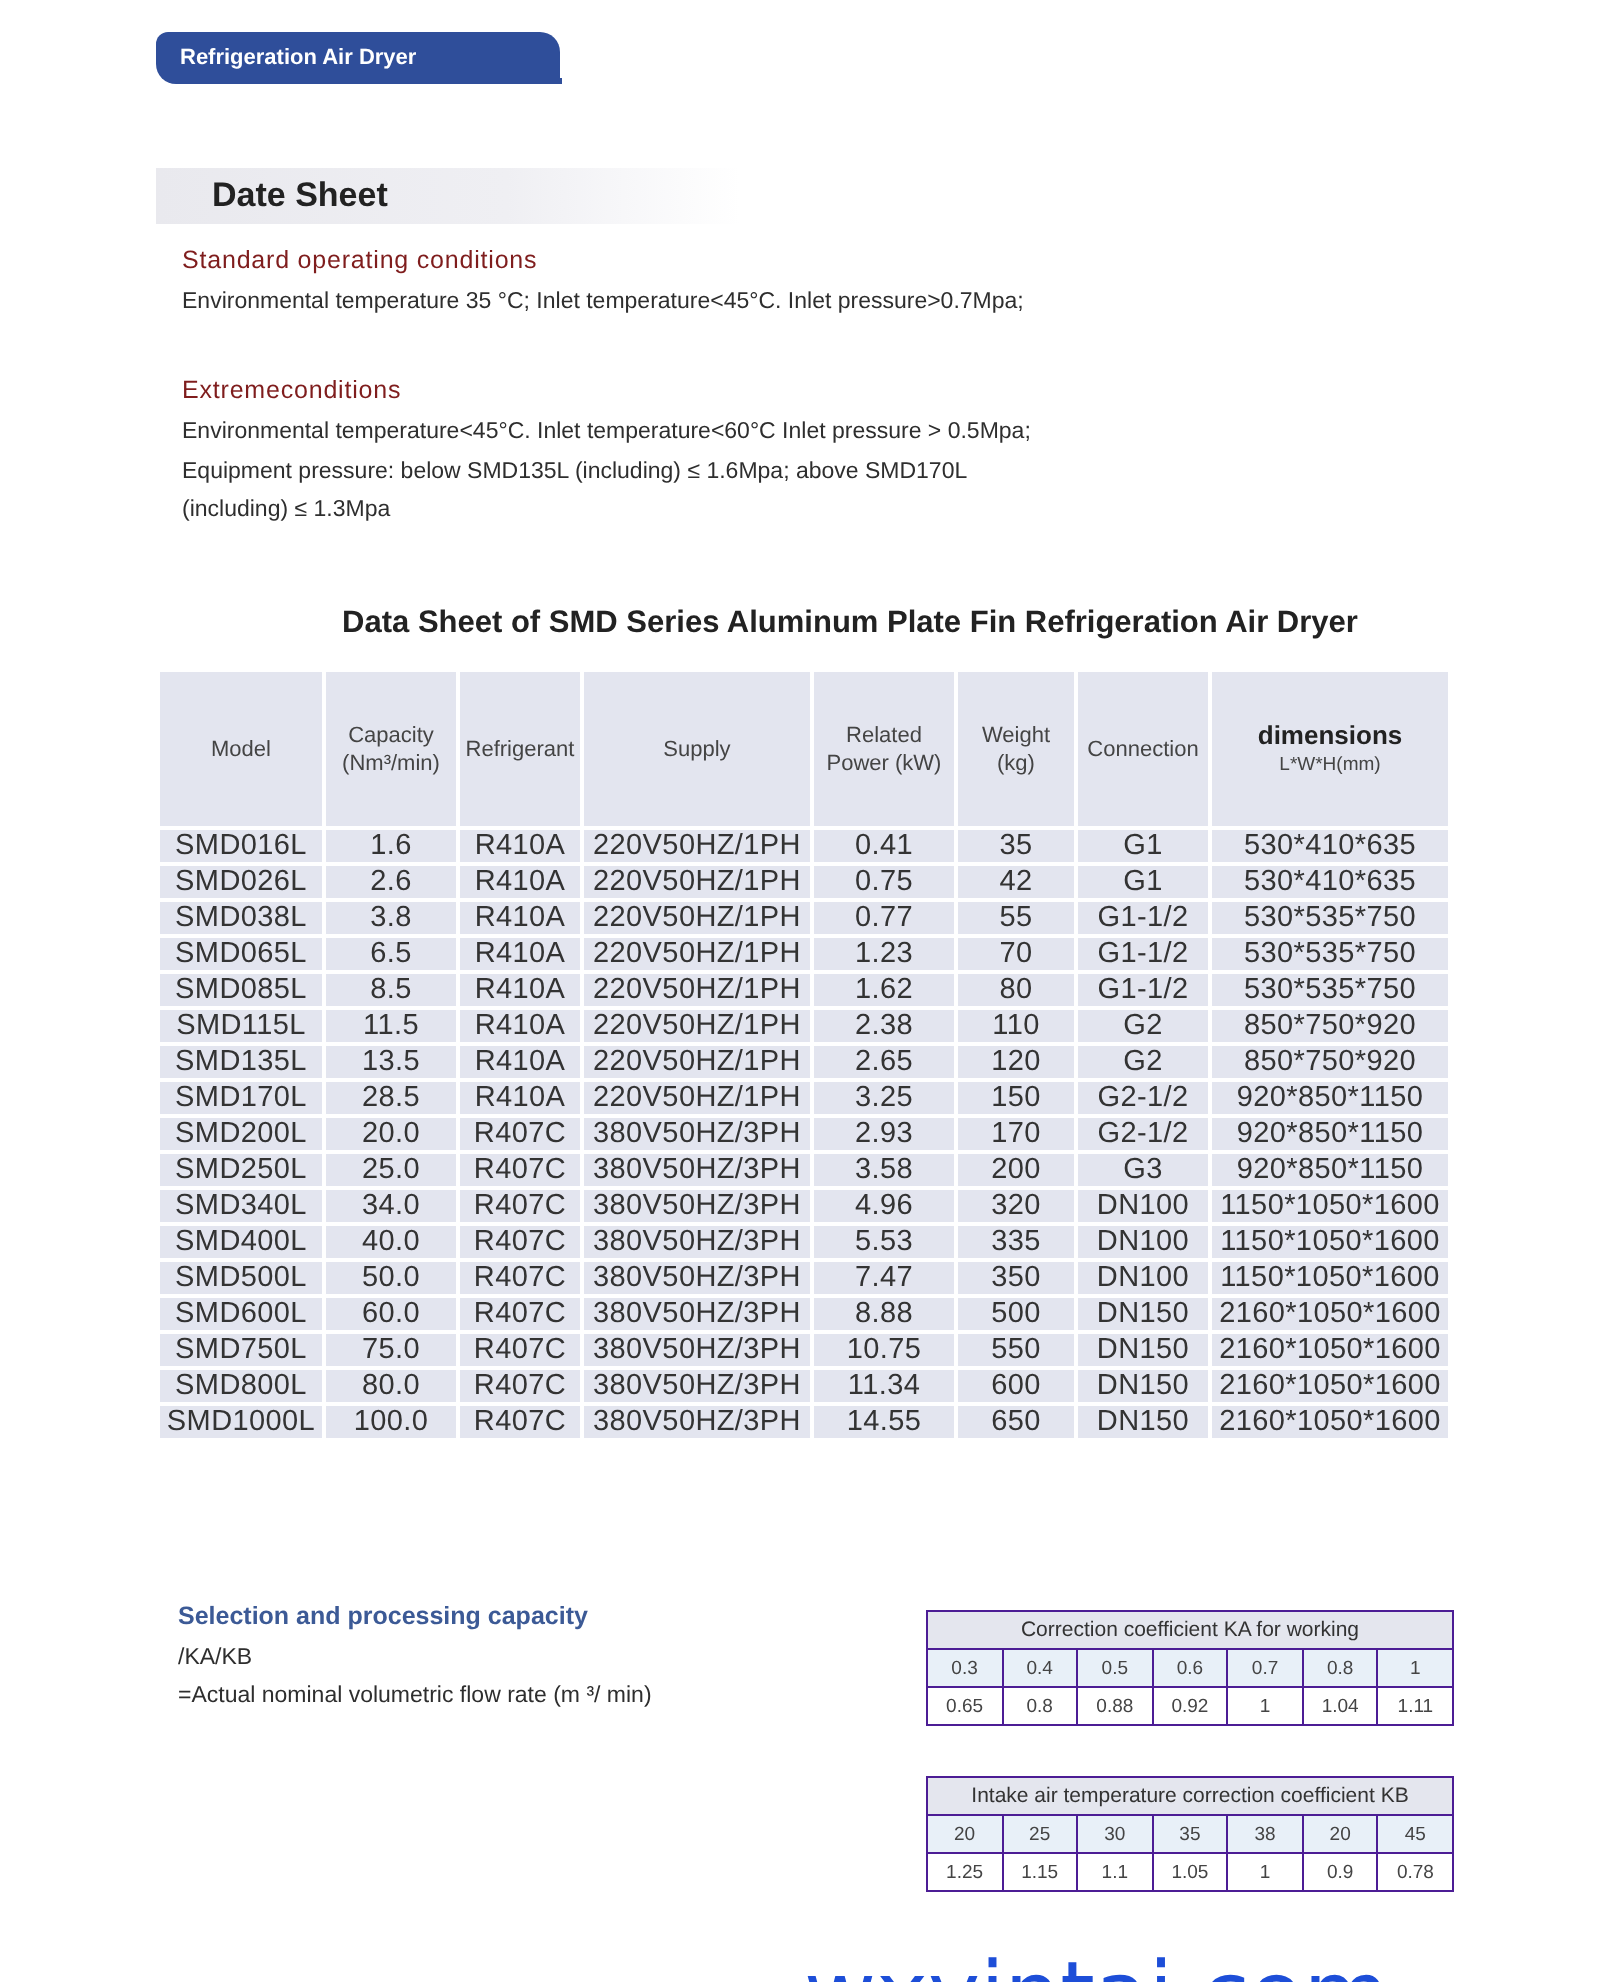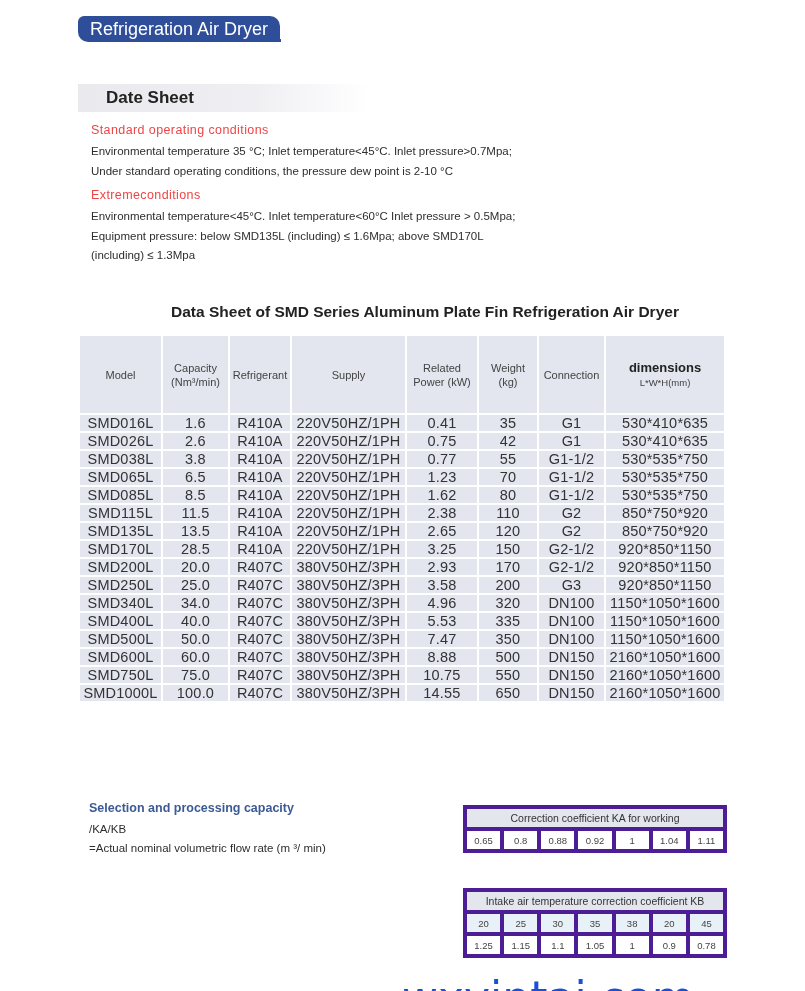--- a/index.html
+++ b/index.html
@@ -1,51 +1,50 @@
 <!DOCTYPE html>
 <html><head>
 <meta charset="utf-8">
 <style>
   html, body { margin:0; padding:0; background:#ffffff; }
   body { width:805px; height:991px; position:relative; overflow:hidden;
          font-family:"Liberation Sans", sans-serif; color:#2a2a2a; }
   .banner { position:absolute; left:78px; top:16px; width:202px; height:26px;
             background:#2f4e9a; border-radius:6px 10px 0 10px; color:#fff;
-            font-weight:normal; font-size:18px; line-height:26px; padding-left:12px; box-sizing:border-box; }
+            font-weight:bold; font-size:11px; line-height:26px; padding-left:12px; box-sizing:border-box; }
   .banner::after { content:""; position:absolute; right:-1px; bottom:0; width:6px; height:3px; background:#2f4e9a; }
   .date-sheet { position:absolute; left:78px; top:84px; width:292px; height:28px;
                 background:linear-gradient(to right, #e9e9ee 0%, #efeff3 60%, #ffffff 100%);
                 font-weight:bold; font-size:17px; line-height:28px; padding-left:28px; box-sizing:border-box; color:#222; }
-  .sect-title { position:absolute; left:91px; font-size:12.5px; color:#ef4444; letter-spacing:0.4px; }
+  .sect-title { position:absolute; left:91px; font-size:12.5px; color:#7f1d1d; letter-spacing:0.4px; }
   .para { position:absolute; left:91px; font-size:11.5px; color:#2e2e2e; line-height:19.5px; }
   .main-title { position:absolute; left:0; width:850px; top:303px; text-align:center; font-weight:bold; font-size:15.5px; color:#222; }
   table.spec { position:absolute; left:78px; top:334px; border-collapse:collapse; table-layout:fixed; }
   table.spec td, table.spec th { background:#e3e5ef; border:2px solid #ffffff; text-align:center; padding:0; color:#333; }
   table.spec th { font-weight:normal; font-size:11px; height:77px; line-height:14px; color:#444; }
   table.spec th .dim-big { font-size:13px; font-weight:bold; color:#222; display:block; line-height:16px; }
   table.spec th .dim-small { font-size:9.5px; display:block; }
   table.spec td { font-size:14.5px; height:16px; line-height:16px; letter-spacing:0.2px; }
   .sel-title { position:absolute; left:89px; top:801px; font-weight:bold; font-size:12.5px; color:#3c5a96; }
   .sel-text { position:absolute; left:89px; top:820px; font-size:11.5px; line-height:19px; color:#2e2e2e; }
   table.coef { position:absolute; left:463px; border-collapse:collapse; table-layout:fixed; width:264px; }
-  table.coef td { border:4px solid #4c1d95; text-align:center; font-size:9.5px; height:18px; padding:0; color:#444; }
+  table.coef td { border:1px solid #4c1d95; text-align:center; font-size:9.5px; height:18px; padding:0; color:#444; }
   table.coef .ct { background:#e4e6ee; font-size:10.5px; height:18px; color:#333; }
   table.coef .hv { background:#e8f0f8; }
   .watermark { position:absolute; left:402px; top:972px; font-size:44px; color:#1d4ed8; font-family:"DejaVu Sans", sans-serif; letter-spacing:0px; }
 </style>
 </head>
 <body>
 
 <div class="banner">Refrigeration Air Dryer</div>
 <div class="date-sheet">Date Sheet</div>
 
 <div class="sect-title" style="top:123px;">Standard operating conditions</div>
 <div class="para" style="top:142px;">
   <div>Environmental temperature 35 °C; Inlet temperature&lt;45°C. Inlet pressure&gt;0.7Mpa;</div>
-  <div>Under standard operating conditions, the pressure dew point is 2-10 °C</div>
 </div>
 
 <div class="sect-title" style="top:188px;">Extremeconditions</div>
 <div class="para" style="top:207px;">
   <div>Environmental temperature&lt;45°C. Inlet temperature&lt;60°C Inlet pressure &gt; 0.5Mpa;</div>
   <div>Equipment pressure: below SMD135L (including) ≤ 1.6Mpa; above SMD170L</div>
   <div>(including) ≤ 1.3Mpa</div>
 </div>
 
 <div class="main-title">Data Sheet of SMD Series Aluminum Plate Fin Refrigeration Air Dryer</div>
@@ -221,20 +220,30 @@
         <td>SMD750L</td>
         <td>75.0</td>
         <td>R407C</td>
         <td>380V50HZ/3PH</td>
         <td>10.75</td>
         <td>550</td>
         <td>DN150</td>
         <td>2160*1050*1600</td>
       </tr>
       <tr>
+        <td>SMD800L</td>
+        <td>80.0</td>
+        <td>R407C</td>
+        <td>380V50HZ/3PH</td>
+        <td>11.34</td>
+        <td>600</td>
+        <td>DN150</td>
+        <td>2160*1050*1600</td>
+      </tr>
+      <tr>
         <td>SMD1000L</td>
         <td>100.0</td>
         <td>R407C</td>
         <td>380V50HZ/3PH</td>
         <td>14.55</td>
         <td>650</td>
         <td>DN150</td>
         <td>2160*1050*1600</td>
       </tr>
     </tbody>
@@ -243,20 +252,29 @@
 <div class="sel-title">Selection and processing capacity</div>
 <div class="sel-text">
   <div>/KA/KB</div>
   <div>=Actual nominal volumetric flow rate (m ³/ min)</div>
 </div>
 
 <table class="coef" style="top:805px;">
   <tbody>
       <tr>
         <td colspan="7" class="ct">Correction coefficient KA for working</td>
+      </tr>
+  <tr id="ka-head" class="hv">
+        <td>0.3</td>
+        <td>0.4</td>
+        <td>0.5</td>
+        <td>0.6</td>
+        <td>0.7</td>
+        <td>0.8</td>
+        <td>1</td>
       </tr>
   <tr id="ka-vals">
         <td>0.65</td>
         <td>0.8</td>
         <td>0.88</td>
         <td>0.92</td>
         <td>1</td>
         <td>1.04</td>
         <td>1.11</td>
       </tr>

